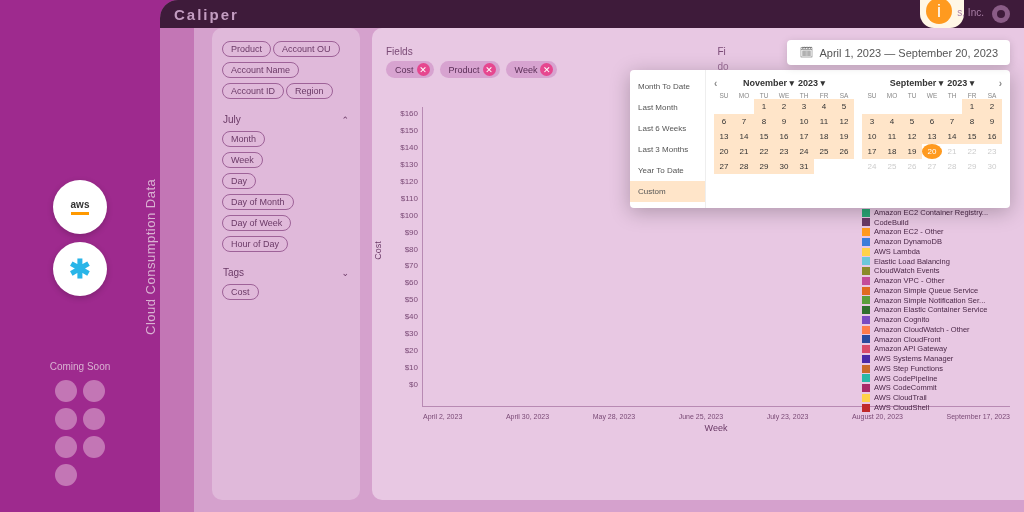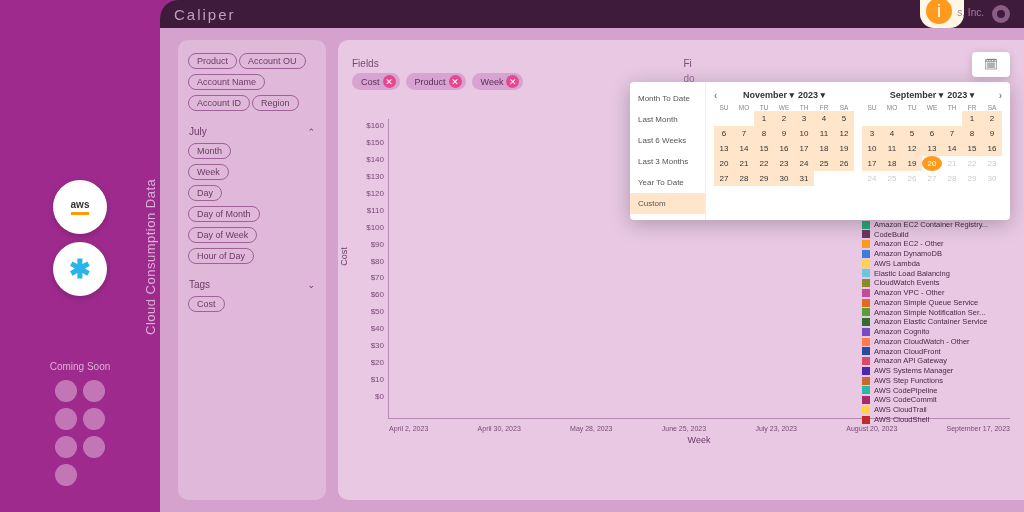--- a/index.html
+++ b/index.html
@@ -10,29 +10,29 @@
 .cloud-icons { display: flex; flex-direction: column; gap: 8px; align-items: center; }
 .cloud-icons .big { width: 54px; height: 54px; border-radius: 50%; background: #fff; display: flex; align-items: center; justify-content: center; font-size: 10px; font-weight: 700; color: #333; box-shadow: 0 2px 6px rgba(0,0,0,.2); }
 .cloud-icons .big.aws { font-family: Arial; }
 .cloud-icons .big.aws .u { border-bottom: 3px solid #ff9900; display: inline-block; padding-bottom: 2px; }
 .cs-label { color: #d9b1d2; font-size: 10px; text-align: center; margin-top: 65px; }
 .mini-grid { margin: 8px auto 0; display: grid; grid-template-columns: repeat(2, 22px); gap: 6px; justify-content: center; }
 .mini-grid div { width: 22px; height: 22px; border-radius: 50%; background: #c376b5; }
 
 .app { flex: 1; background: #c376b5; border-radius: 18px 0 0 0; overflow: hidden; display: flex; flex-direction: column; }
 .topbar { height: 28px; background: #3e1b3a; display: flex; align-items: center; padding: 0 14px; color: #c39dc1; font-size: 15px; position: relative; }
-.brand { letter-spacing: 2px; font-weight: 400; }
+.brand { letter-spacing: 2px; font-weight: 700; }
 .top-banner { position: absolute; right: 60px; top: -2px; background: #fff7e6; border-radius: 0 0 14px 14px; padding: 0 12px 4px 6px; display: flex; align-items: center; gap: 6px; }
 .top-banner .ico { width: 26px; height: 26px; border-radius: 50%; background: #ff9a1f; color: #fff; display: flex; align-items: center; justify-content: center; font-size: 18px; }
 .top-banner .txt { color: #ff9a1f; font-size: 20px; font-weight: 400; }
 .user-ic { position: absolute; right: 14px; top: 5px; width: 18px; height: 18px; border-radius: 50%; background: #8a5c86; display: flex; align-items: center; justify-content: center; }
 .user-ic:before { content: ''; width: 8px; height: 8px; border-radius: 50%; background: #3e1b3a; }
 .company { position: absolute; right: 40px; top: 7px; color: #a87ea5; font-size: 10px; }
 
-.main { flex: 1; display: flex; gap: 12px; padding: 12px 0 12px 18px; background: #d5a1cd; }
+.main { flex: 1; display: flex; gap: 12px; padding: 0 0 12px 18px; background: #d5a1cd; margin-left: 34px; }
 .side { width: 148px; background: #e0b9da; border-radius: 10px; padding: 10px 9px; }
 .pill { display: inline-block; border: 1px solid #9e6298; border-radius: 12px; padding: 2px 8px; font-size: 9px; color: #6a3966; margin: 2px 1px; cursor: pointer; }
 .side .sec { margin-top: 10px; }
 .side .sec-h { display: flex; justify-content: space-between; align-items: center; font-size: 10px; color: #6a3966; padding: 3px 2px; cursor: pointer; }
 .side .sec-h .chev { font-size: 9px; }
 
 .content { flex: 1; background: #e8c8e3; border-radius: 10px 0 0 10px; padding: 10px 14px; position: relative; }
 .bm { display: flex; align-items: center; gap: 6px; font-size: 11px; color: #4a2747; }
 .bm .ico { width: 10px; height: 12px; border: 1.5px solid #4a2747; border-bottom: none; border-radius: 1px 1px 0 0; position: relative; }
 .fields-row { margin-top: 8px; display: flex; gap: 160px; }
@@ -435,20 +435,21 @@
           </div>
           <div class="row">
             <span class="sw" style="background:#c02a2a"></span>
             <span>AWS CloudShell</span>
           </div>
         </div>
 
       <div class="picker">
         <div class="dr">
           <span>🗓</span>
+          <span>April 1, 2023 — September 20, 2023</span>
         </div>
         <div class="picker-body">
           <div class="presets" id="presets">
               <div>Month To Date</div>
               <div>Last Month</div>
               <div>Last 6 Weeks</div>
               <div>Last 3 Months</div>
               <div>Year To Date</div>
               <div class="sel">Custom</div>
             </div>

